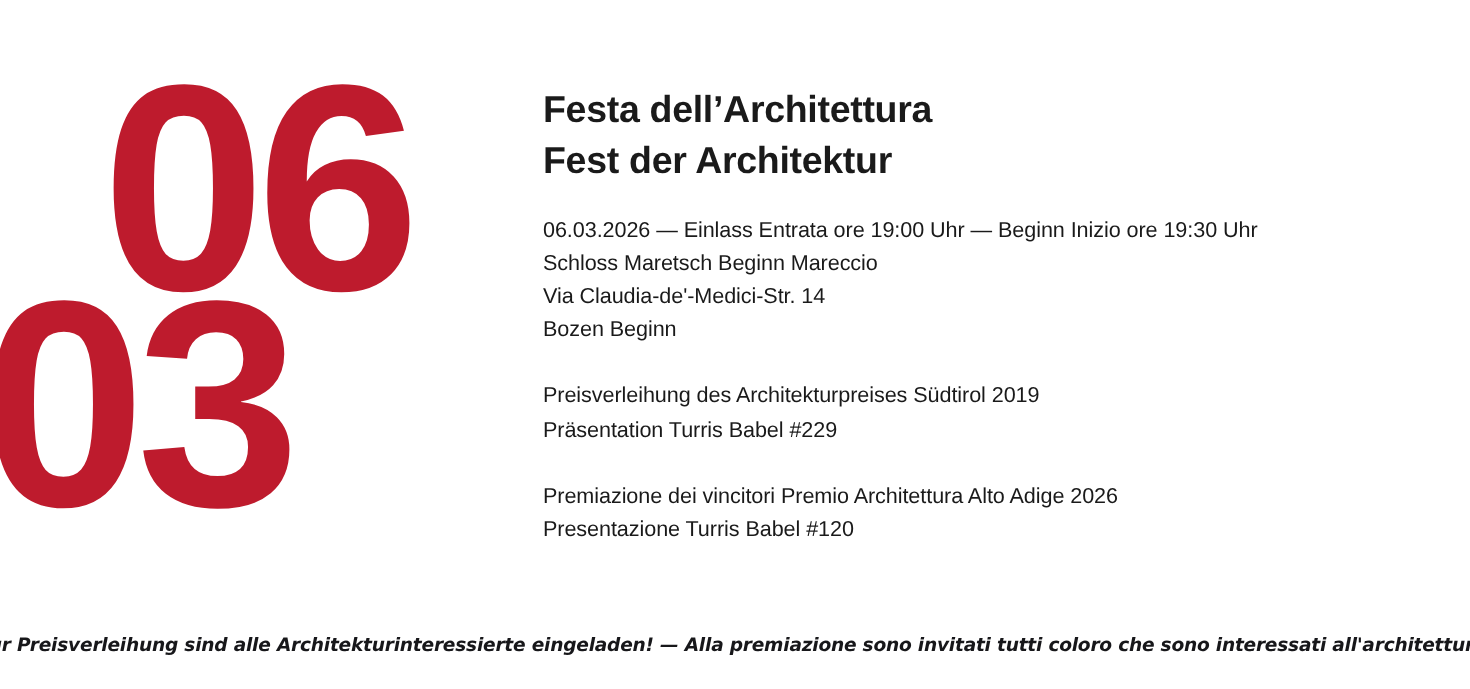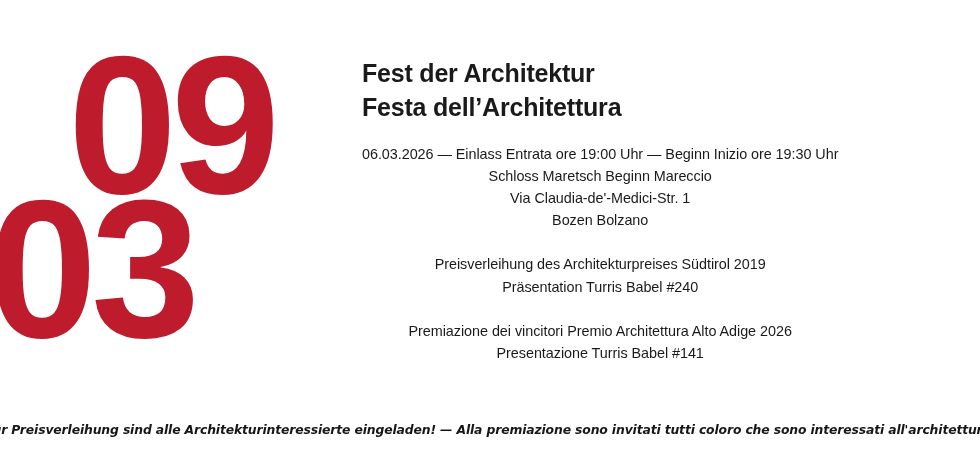--- a/index.html
+++ b/index.html
@@ -72,21 +72,20 @@
   .headline-group {
     position: absolute;
     top: 57px;
     left: 0;
   }
 
   .body-group {
     position: absolute;
     top: 143px;
     left: 0;
-    text-align: center;
   }
   .para {
     margin: 0 0 22px 0;
     padding: 0;
     font-size: 14.4px;
     line-height: 1.535;
     letter-spacing: -0.05px;
     color: #1a1a1a;
   }
   .para:last-child {
@@ -118,48 +117,48 @@
     white-space: nowrap;
     text-align: center;
   }
 </style>
 </head>
 <body>
 
 <div class="poster">
 
   <div class="date-block">
-    <div class="date-line date-day">09</div>
+    <div class="date-line date-day">06</div>
     <div class="date-line date-month">03</div>
   </div>
 
   <div class="content">
 
     <div class="headline-group">
+      <h1 class="headline">Festa dell’Architettura</h1>
       <h1 class="headline">Fest der Architektur</h1>
-      <h1 class="headline">Festa dell’Architettura</h1>
     </div>
 
     <div class="body-group">
 
       <p class="para">
         <span class="line">06.03.2026 — Einlass Entrata ore 19:00 Uhr — Beginn Inizio ore 19:30 Uhr</span>
         <span class="line">Schloss Maretsch Beginn Mareccio</span>
-        <span class="line">Via Claudia-de'-Medici-Str. 1</span>
-        <span class="line">Bozen Bolzano</span>
+        <span class="line">Via Claudia-de'-Medici-Str. 14</span>
+        <span class="line">Bozen Beginn</span>
       </p>
 
       <p class="para">
         <span class="line">Preisverleihung des Architekturpreises Südtirol 2019</span>
-        <span class="line">Präsentation Turris Babel #240</span>
+        <span class="line">Präsentation Turris Babel #229</span>
       </p>
 
       <p class="para">
         <span class="line">Premiazione dei vincitori Premio Architettura Alto Adige 2026</span>
-        <span class="line">Presentazione Turris Babel #141</span>
+        <span class="line">Presentazione Turris Babel #120</span>
       </p>
 
     </div>
   </div>
 
   <div class="footer">
     <div class="footer-text">Zur Preisverleihung sind alle Architekturinteressierte eingeladen! — Alla premiazione sono invitati tutti coloro che sono interessati all'architettura!</div>
   </div>
 
 </div>

